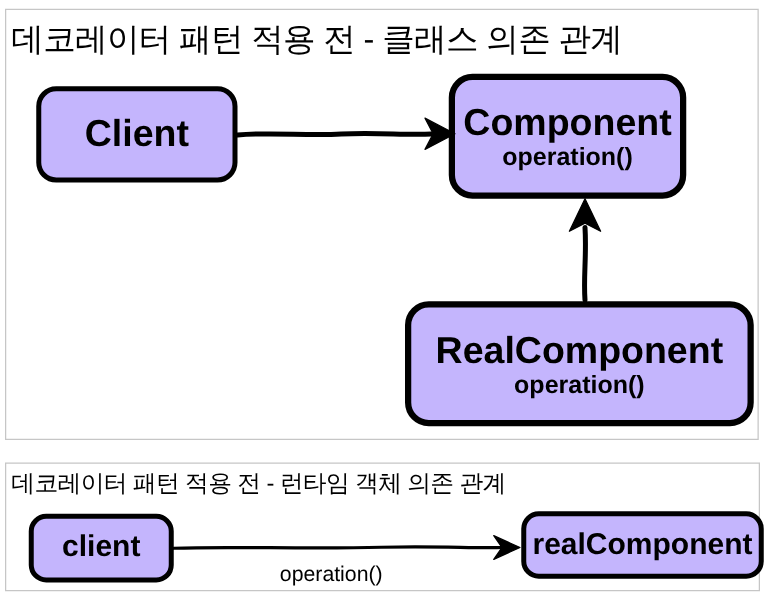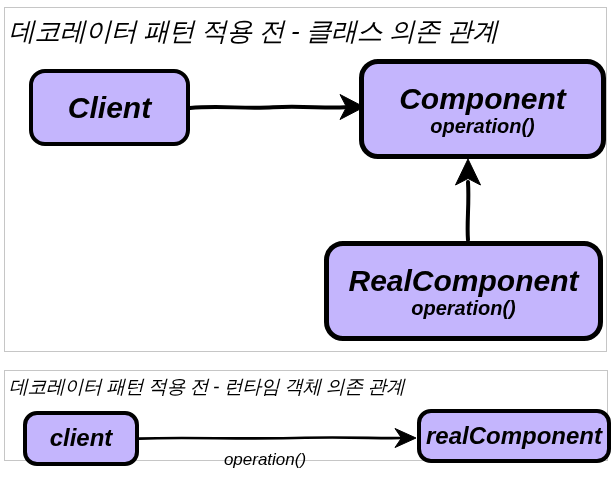--- a/index.html
+++ b/index.html
@@ -1,43 +1,43 @@
 <!DOCTYPE html>
 <html><head>
 <meta charset="utf-8">
 <style>
   * { margin:0; padding:0; box-sizing:border-box; }
   html,body { background:#ffffff; font-family:"Liberation Sans", sans-serif; }
   .stage {
     position:relative; width:613px; height:477px;
-    background:#ffffff; overflow:hidden; color:#000;font-style:italic;
+    background:#ffffff; overflow:hidden; color:#000;
   }
   .panel {
     position:absolute; background:#ffffff;
     border:1px solid #c6c6c6;
   }
   #panel1 { left:4px; top:7px;  width:603px; height:345px; }
-  #panel2 { left:4px; top:370px; width:604px; height:91px;padding-left:32px; }
+  #panel2 { left:4px; top:370px; width:604px; height:103px;padding-left:32px; }
 
   .panel-title { position:absolute; color:#000; white-space:nowrap; letter-spacing:-0.5px; }
   #panel1 .panel-title { left:4px; top:6px;  font-size:26px; }
   #panel2 .panel-title { left:4px; top:3px;  font-size:19px; }
 
   .node {
     position:absolute; background:#c4b5fd; border:4px solid #000;
     display:flex; flex-direction:column; align-items:center; justify-content:center;
     text-align:center; line-height:1.1;
   }
   .node .node-label  { font-weight:700; }
   .node .node-method { font-weight:700; }
 
   
   #client-box        { left:24px;  top:61px;  width:161px; height:77px;  border-radius:16px; }
   #client-box .node-label { font-size:30px; }
-  #component-box     { left:354px; top:51px;  width:247px; height:100px; border-width:5px; border-radius:19px; }
+  #component-box     { left:354px; top:51px;  width:190px; height:100px; border-width:5px; border-radius:19px; }
   #component-box .node-label      { font-size:30px; }
   #component-box .node-method     { font-size:20px; }
   #realcomponent-box { left:319px; top:233px; width:279px; height:100px; border-width:5px; border-radius:19px; }
   #realcomponent-box .node-label  { font-size:30px; }
   #realcomponent-box .node-method { font-size:20px; }
 
   
   #client2-box        { left:18px;  top:40px; width:116px; height:55px; border-radius:14px; }
   #client2-box .node-label { font-size:24px; }
   #realcomponent2-box { left:412px; top:38px; width:194px; height:54px; border-radius:14px; }

